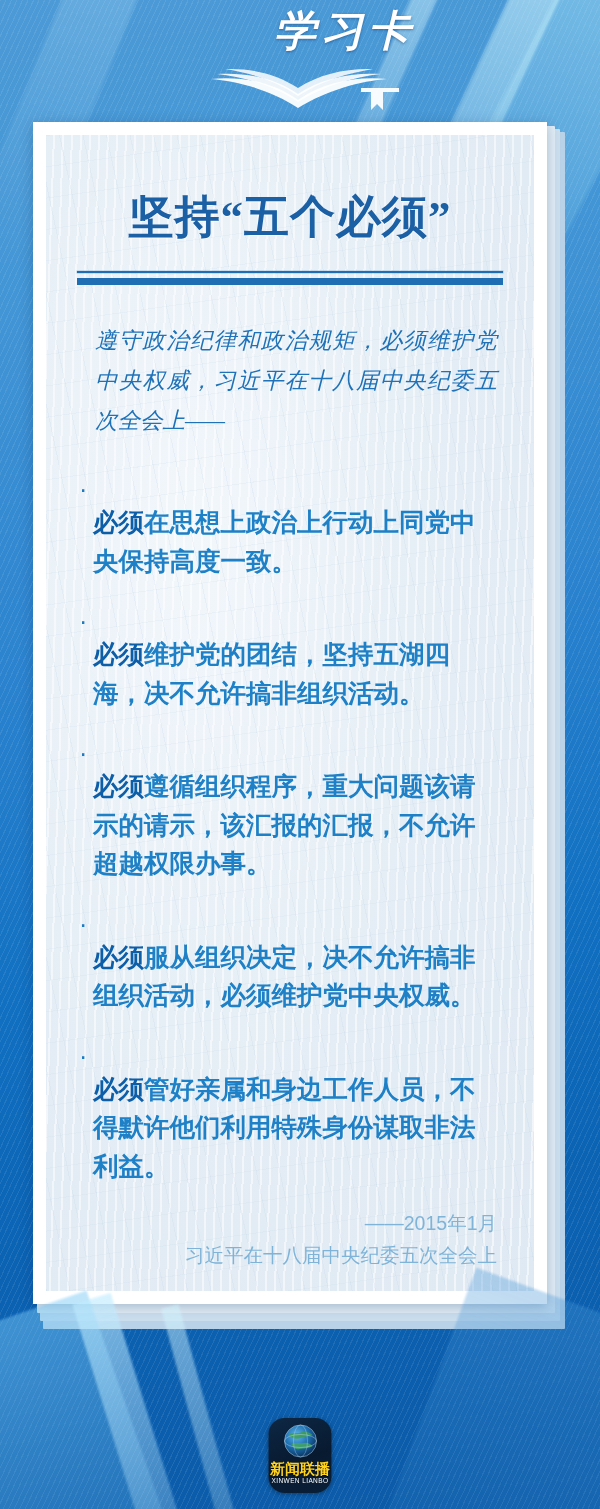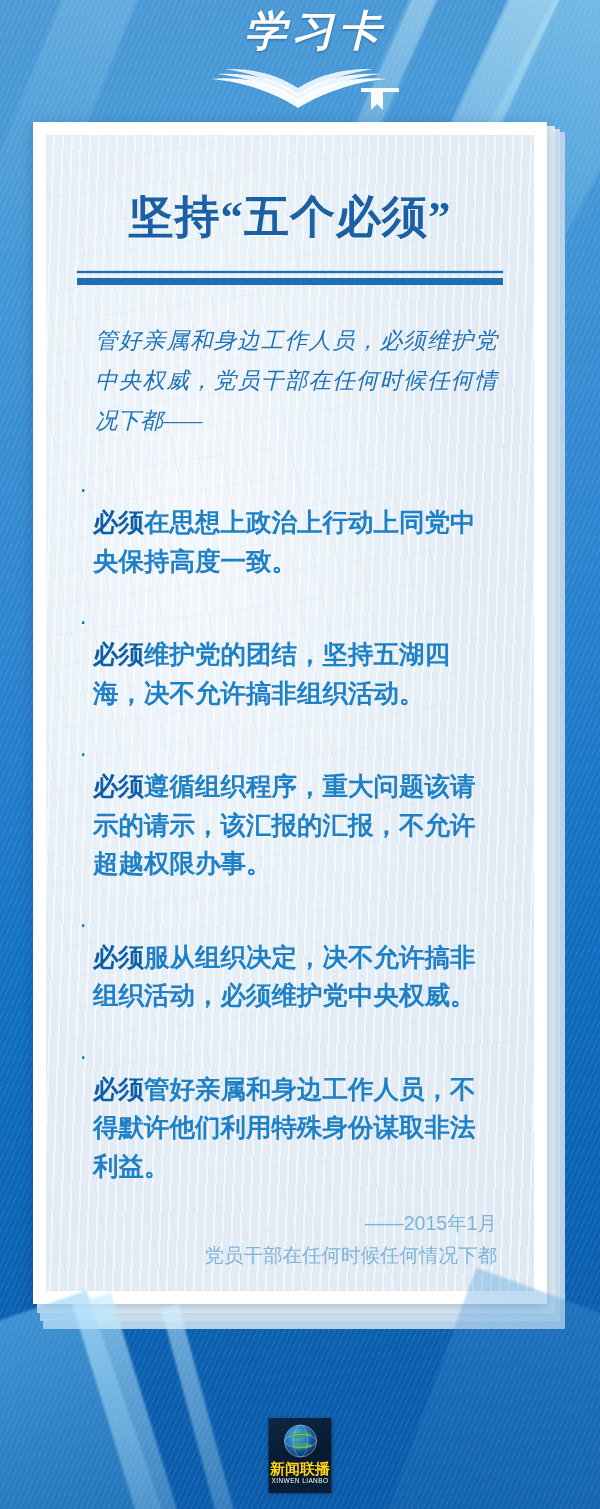--- a/index.html
+++ b/index.html
@@ -75,21 +75,21 @@
     top: 10px;
     transform: translateX(-50%);
     width: 230px;
     height: 104px;
   }
   .brand-text {
     position: absolute;
     left: 30px;
     top: 0px;
     width: 200px;
-    text-align: center;
+    text-align: right;
     font-family: "Liberation Serif", "DejaVu Serif", serif;
     font-size: 42px;
     font-weight: bold;
     font-style: italic;
     letter-spacing: 5px;
     color: #ffffff;
     text-shadow: 0 1px 3px rgba(0,40,90,0.45);
     line-height: 1;
   }
   .brand-book {
@@ -266,20 +266,21 @@
   .logo-badge {
     position: absolute;
     left: 50%;
     transform: translateX(-50%);
     top: 88px;
     width: 63px;
     height: 75px;
     background: linear-gradient(160deg, #0d2744 0%, #081a30 55%, #0a2038 100%);
     box-shadow: 0 1px 4px rgba(0,0,0,0.35);
     overflow: hidden;
+    border-radius: 16px;
   }
   .logo-globe {
     position: absolute;
     left: 50%;
     transform: translateX(-50%);
     top: 4px;
     width: 40px;
     height: 40px;
   }
   .logo-cn {
@@ -342,21 +343,21 @@
       <div class="content">
 
         <div class="title">坚持“五个必须”</div>
 
         <div class="rule">
           <div class="thin"></div>
           <div class="gap"></div>
           <div class="thick"></div>
         </div>
 
-        <div class="intro">管好亲属和身边工作人员，必须维护党中央权威，党员干部在任何时候任何情况下都——</div>
+        <div class="intro">遵守政治纪律和政治规矩，必须维护党中央权威，习近平在十八届中央纪委五次全会上——</div>
 
         <div class="bullets">
 
           <div class="bullet">
             <div class="bullet-dot">·</div>
             <div class="bullet-text">
               <span class="lead">必须</span><span>在思想上政治上行动上同党中央保持高度一致。</span>
             </div>
           </div>
 
@@ -385,21 +386,21 @@
             <div class="bullet-dot">·</div>
             <div class="bullet-text">
               <span class="lead">必须</span><span>管好亲属和身边工作人员，不得默许他们利用特殊身份谋取非法利益。</span>
             </div>
           </div>
 
         </div>
 
         <div class="attribution">
           <div>——2015年1月</div>
-          <div>党员干部在任何时候任何情况下都</div>
+          <div>习近平在十八届中央纪委五次全会上</div>
         </div>
 
       </div>
     </div>
   </div>
 
   <div class="footer">
     <div class="footer-sweep sweep-1"></div>
     <div class="footer-sweep sweep-2"></div>
     <div class="footer-sweep sweep-3"></div>

